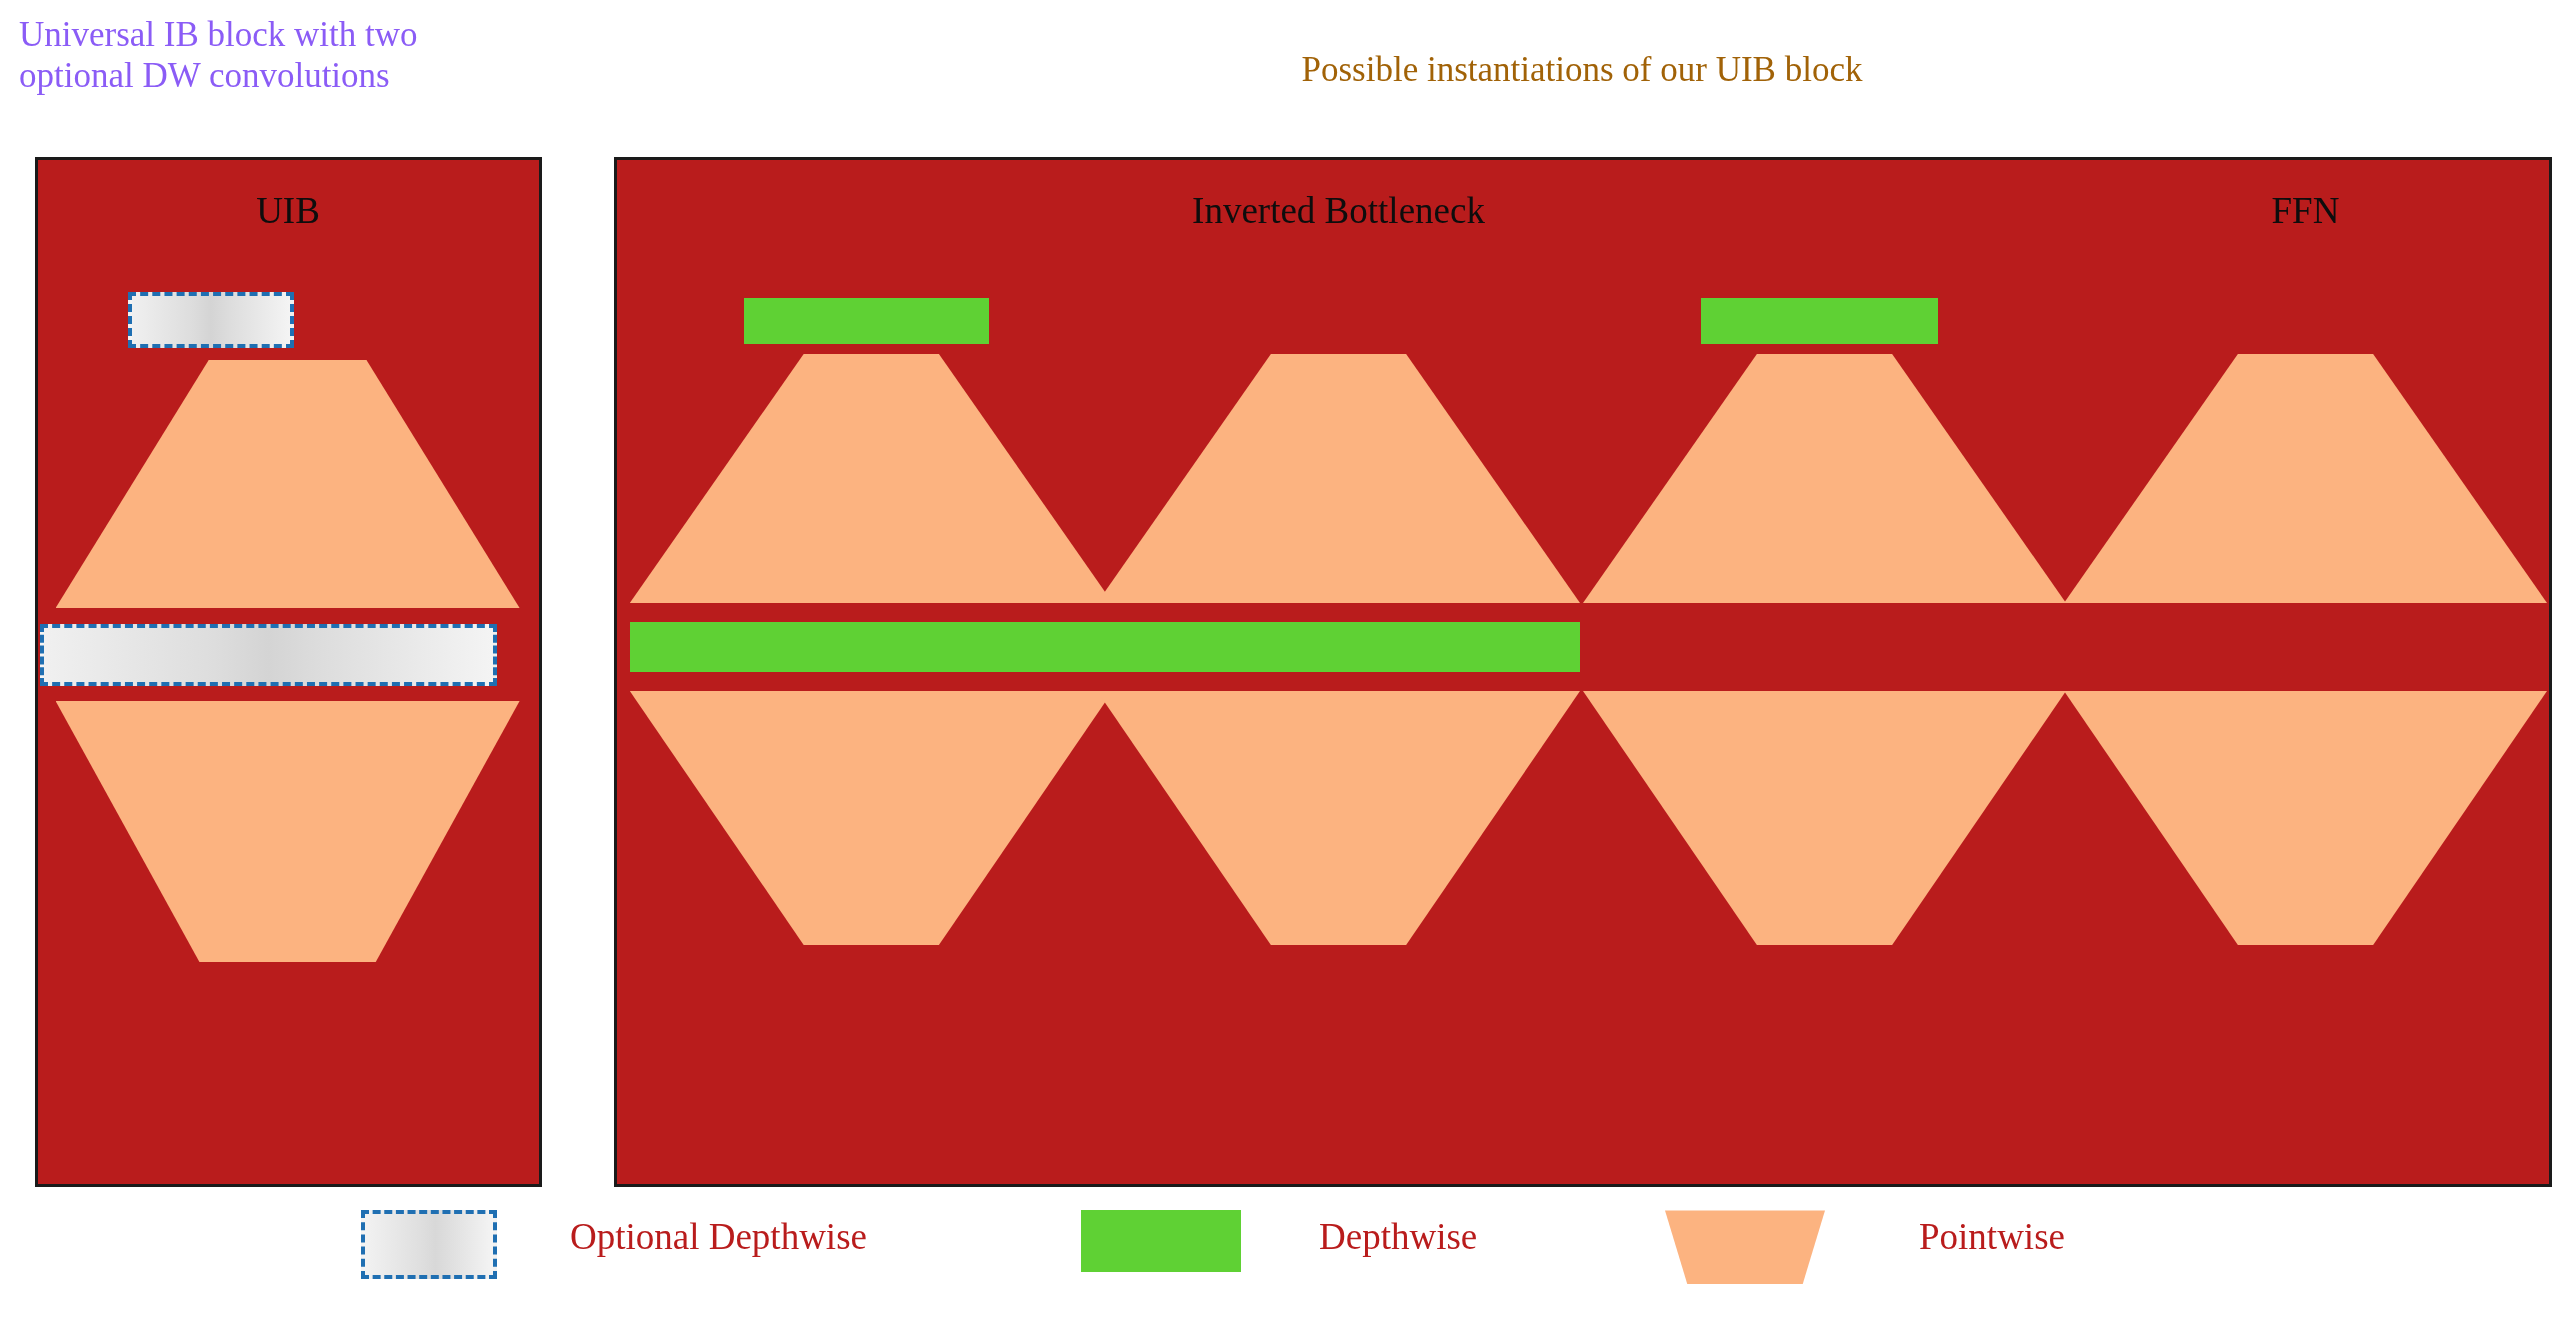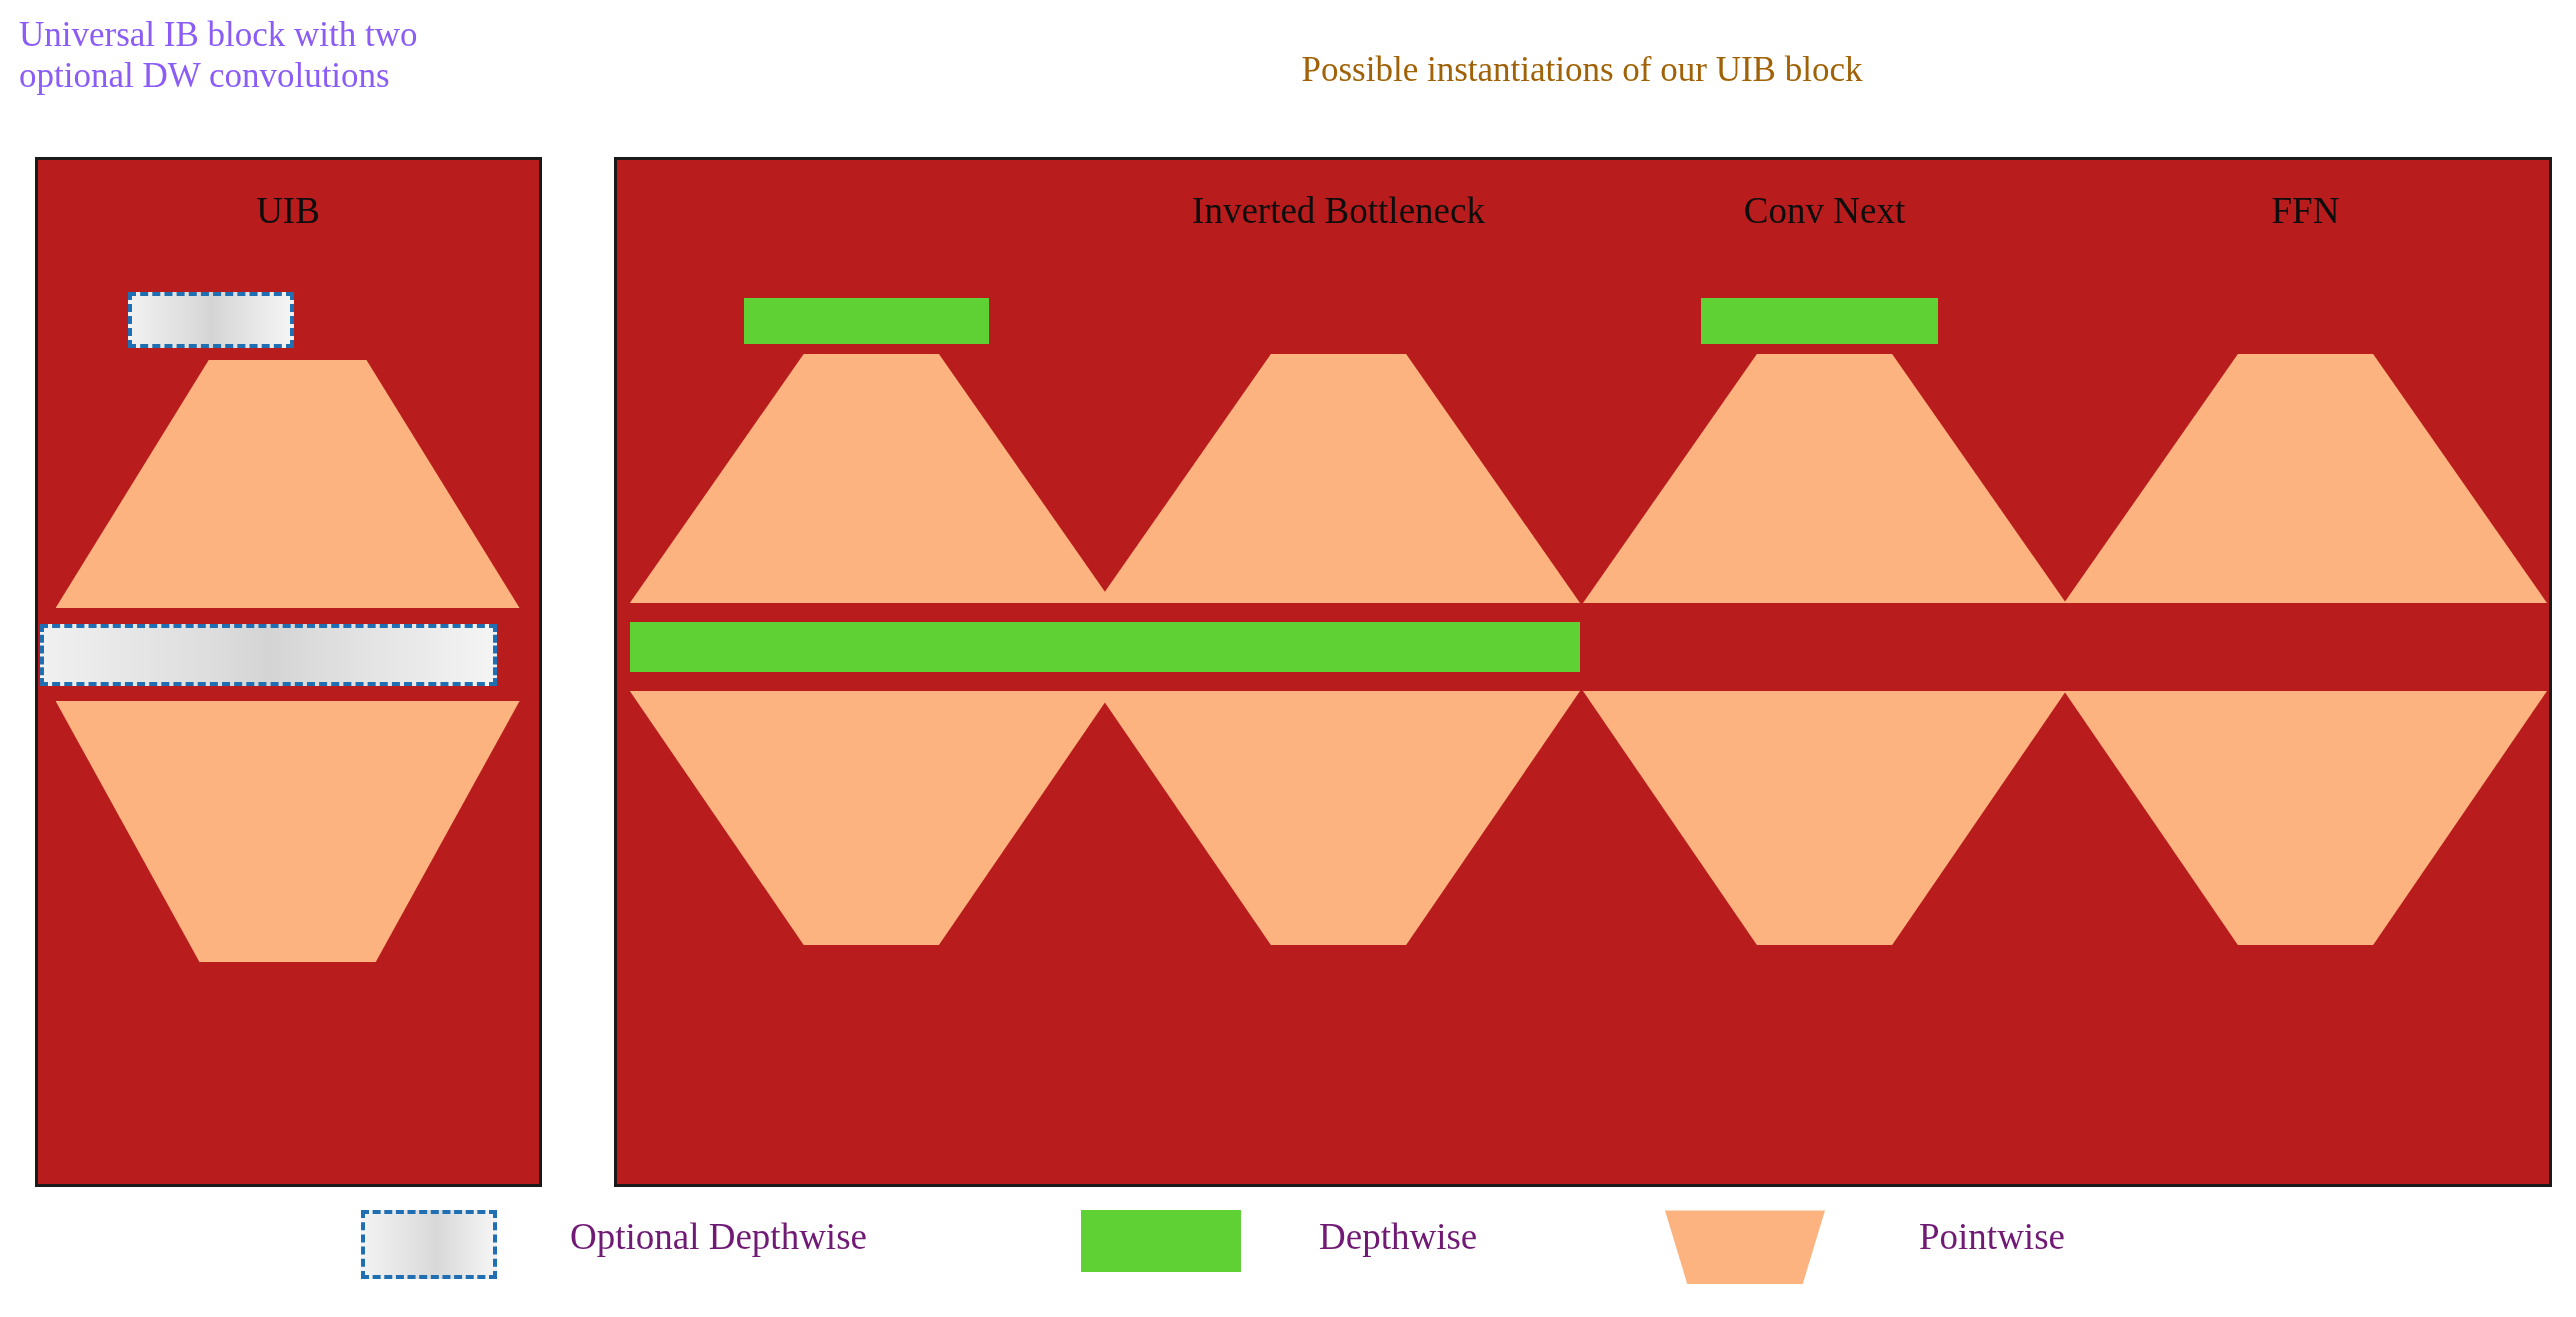--- a/index.html
+++ b/index.html
@@ -69,21 +69,21 @@
   }
 
   
   #legend{
     left:0; top:1204px; width:2576px; height:96px;
   }
   .legend-item{position:absolute; top:0; height:96px;}
   .legend-swatch{position:absolute; top:6.4px;}
   .legend-label{
     position:absolute; top:11.2px;
-    font-size:37px; color:#701a75; white-space:nowrap;
+    font-size:37px; color:#b91c1c; white-space:nowrap;
   }
   .sw-dashed{
     width:136px;height:69px;
     border:4.8px dashed #1f6fb2;
     background:linear-gradient(90deg,#f2f2f2 0%,#dedede 45%,#d8d8d8 55%,#f4f4f4 100%);
     box-sizing:border-box;
   }
   .sw-green{ width:160px;height:62px;background:#5fd134; }
   .sw-orange{
     width:160px;height:74px;background:#fcb380;
@@ -125,21 +125,20 @@
     <div class="abs trap project" style="--inset:36%;left:0;top:443px;width:483px;height:254px;"></div>
   </div>
 
   <div class="col-title" style="left:480px;width:483px;">Inverted Bottleneck</div>
   <div class="stack" style="left:480px;width:483px;">
     <div class="abs trap expand" style="--inset:36%;left:0;top:106px;width:483px;height:249px;"></div>
     <div class="abs dwbar" style="left:0;top:374px;width:483px;height:50px;"></div>
     <div class="abs trap project" style="--inset:36%;left:0;top:443px;width:483px;height:254px;"></div>
   </div>
 
-  <div class="col-title" style="left:966px;width:483px;">Conv Next</div>
   <div class="stack" style="left:966px;width:483px;">
     <div class="abs dwbar" style="left:118px;top:50px;width:237px;height:46px;"></div>
     <div class="abs trap expand" style="--inset:36%;left:0;top:106px;width:483px;height:249px;"></div>
     <div class="abs trap project" style="--inset:36%;left:0;top:443px;width:483px;height:254px;"></div>
   </div>
 
   <div class="col-title" style="left:1447px;width:483px;">FFN</div>
   <div class="stack" style="left:1447px;width:483px;">
     <div class="abs trap expand" style="--inset:36%;left:0;top:106px;width:483px;height:249px;"></div>
     <div class="abs trap project" style="--inset:36%;left:0;top:443px;width:483px;height:254px;"></div>

